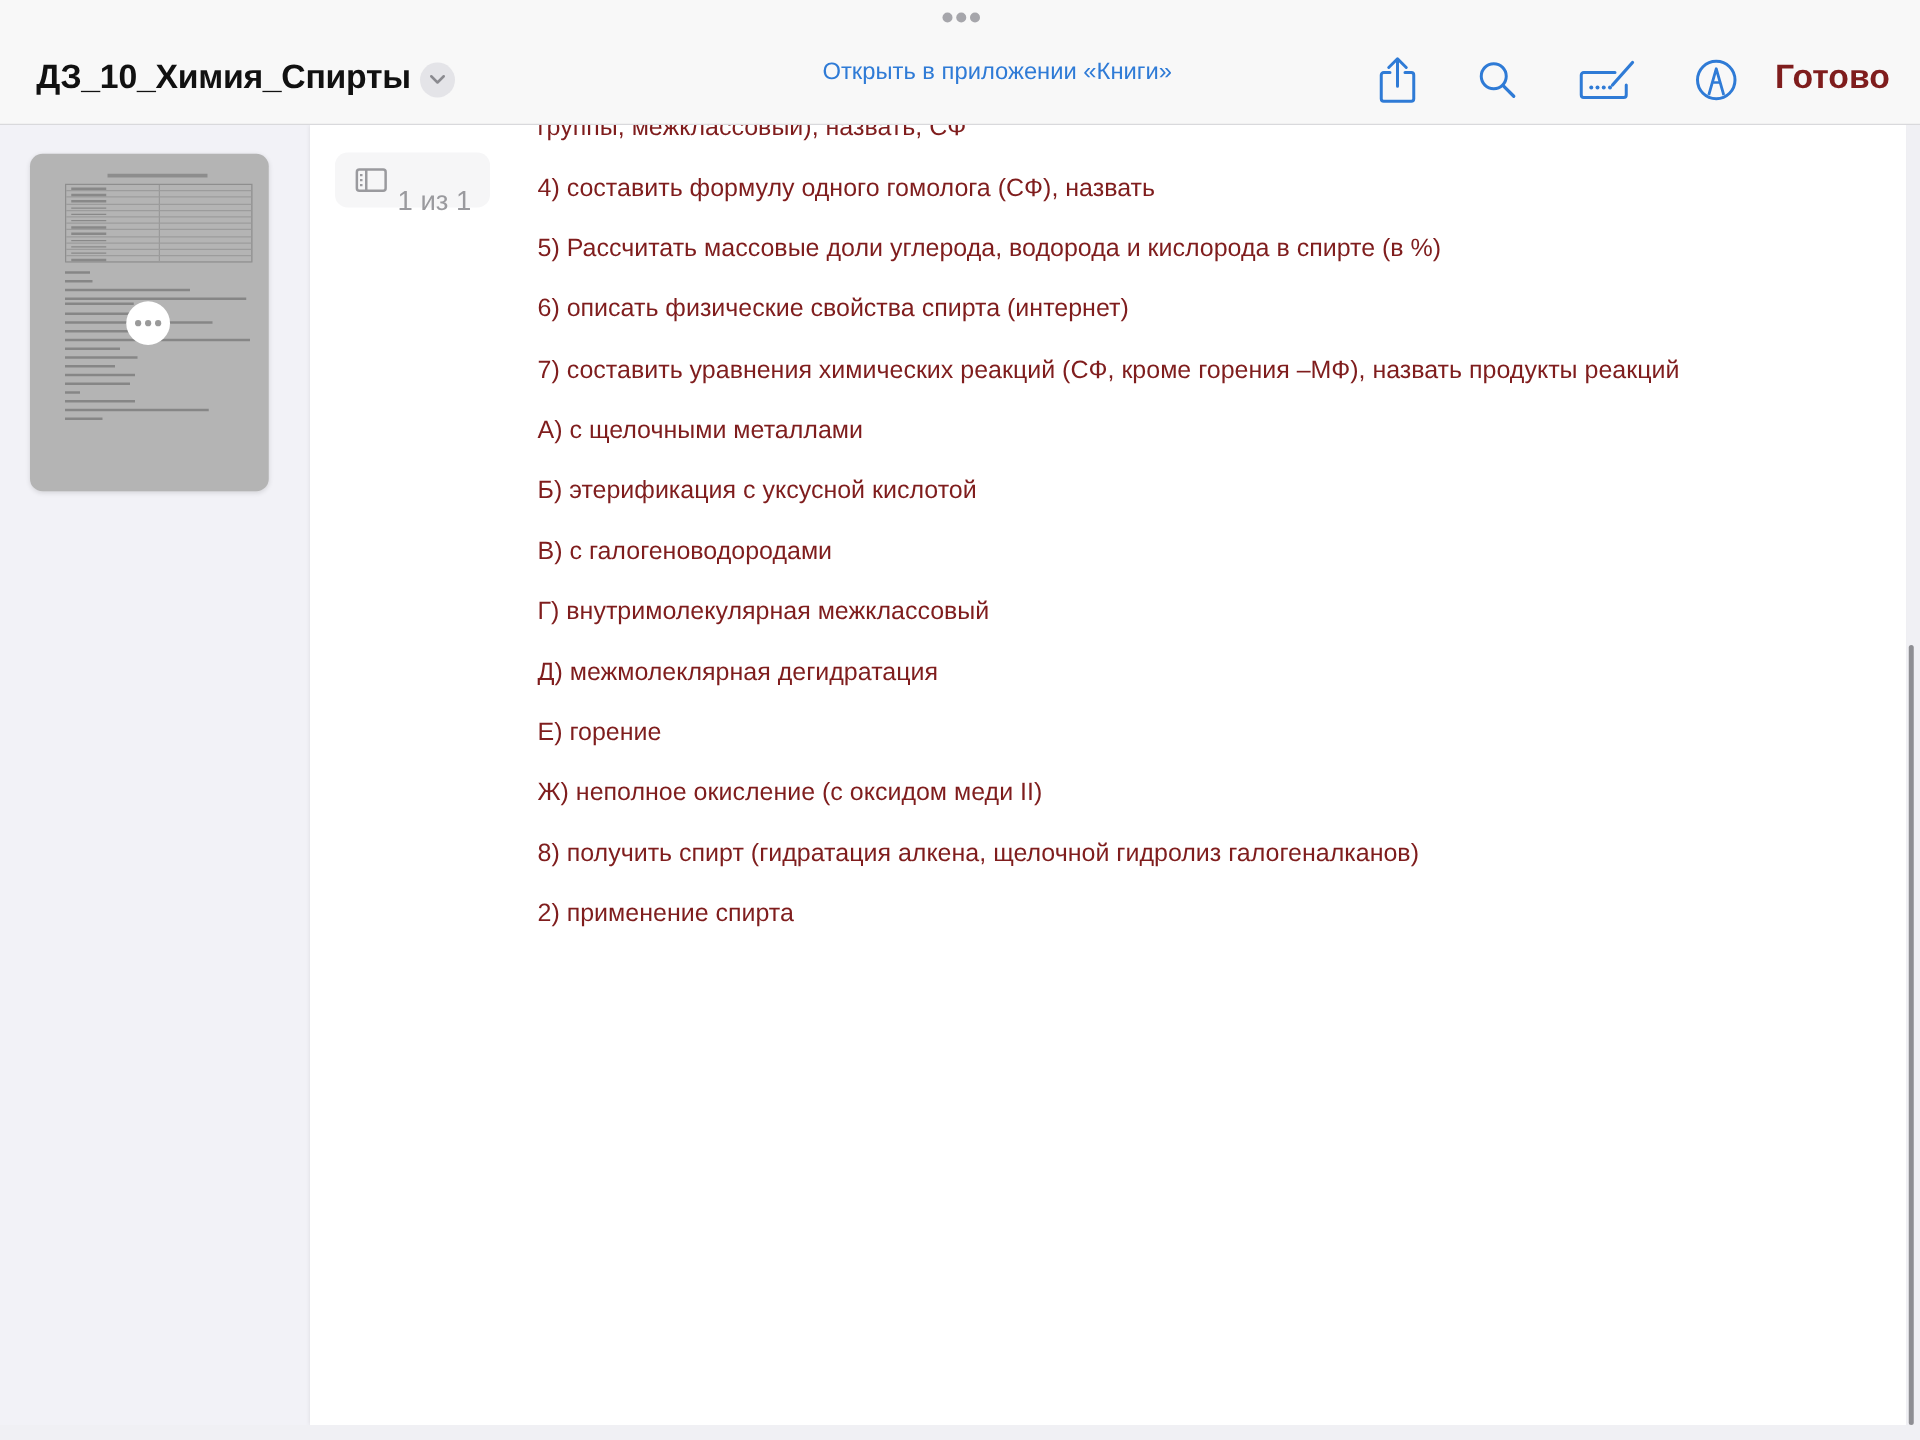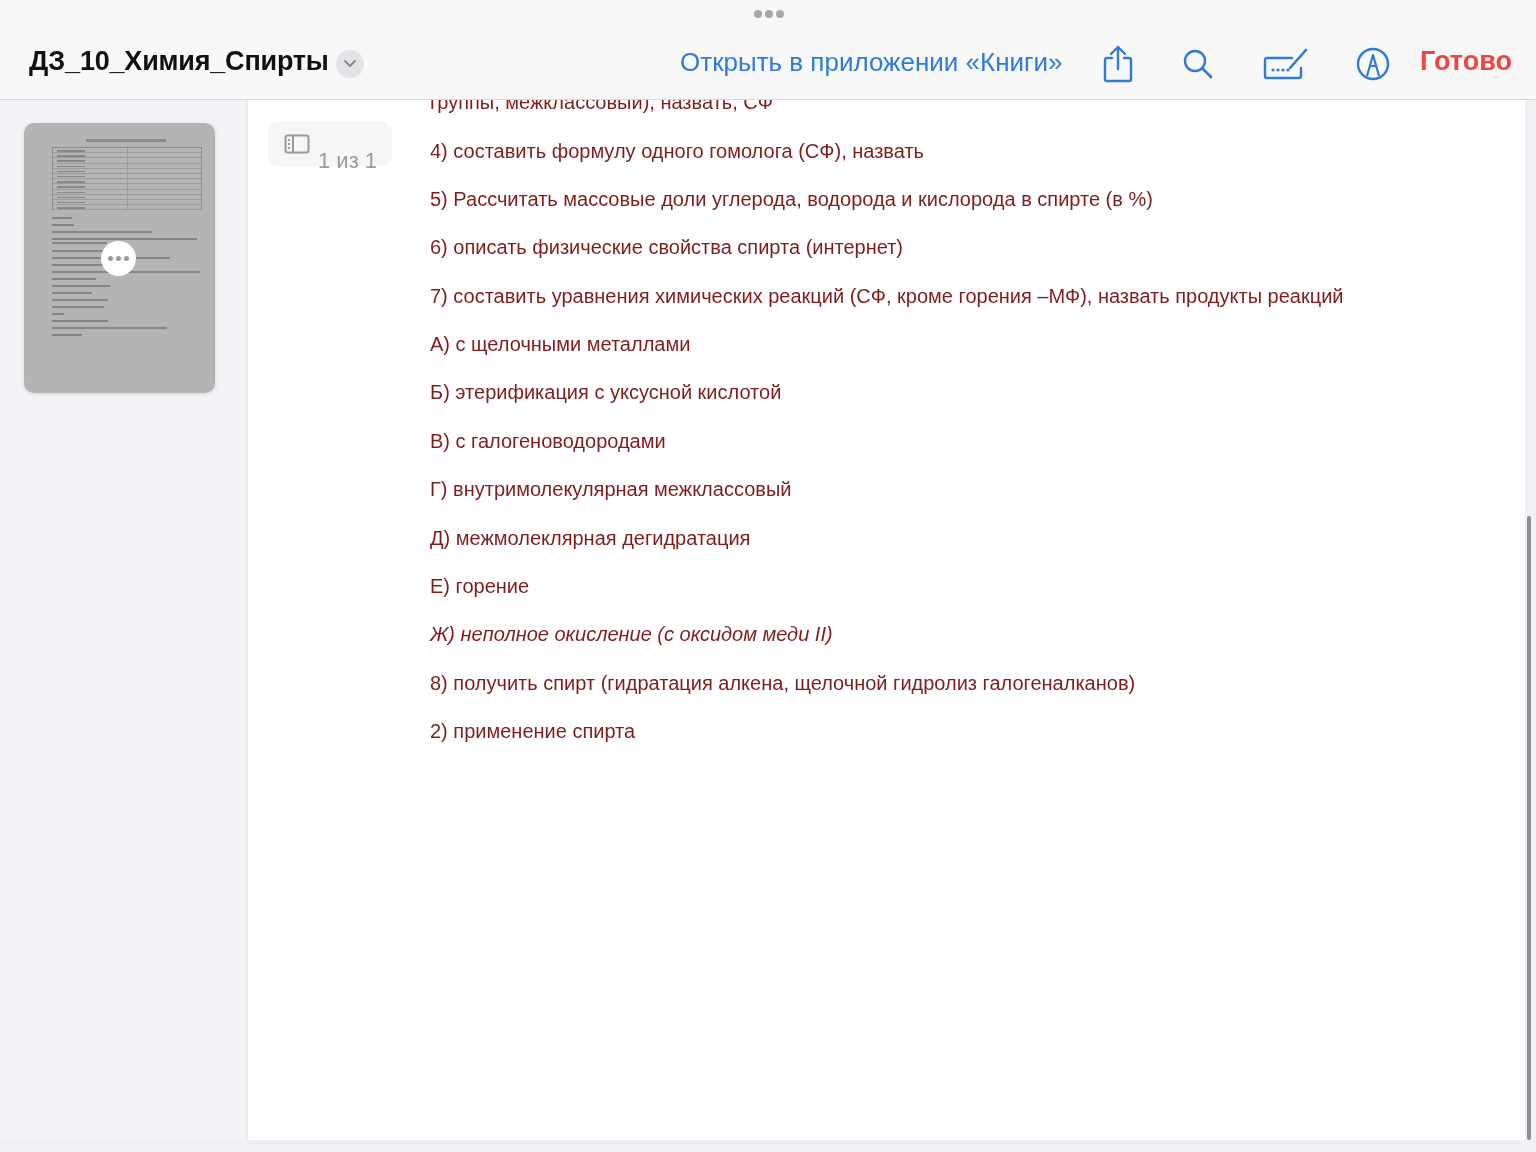--- a/index.html
+++ b/index.html
@@ -26,27 +26,27 @@
       position: absolute; left: 29px; top: 46px;
       font-size: 27px; font-weight: 700; color: #111;
       letter-spacing: -0.2px;
     }
     .title-chevron {
       position: absolute; left: 336px; top: 50px; width: 28px; height: 28px;
       border-radius: 50%; background: #e4e4e8;
       display: flex; align-items: center; justify-content: center;
     }
     .open-books {
-      position: absolute; left: 680px; top: 47px;
-      font-size: 26px; color: #2f7bd6; text-align: center;
+      position: absolute; left: 658px; top: 47px;
+      font-size: 19px; color: #2f7bd6; text-align: center;
     }
     .tb-icon { position: absolute; top: 44px; width: 40px; height: 40px; display: flex; align-items: center; justify-content: center; }
     .done-btn {
       position: absolute; left: 1420px; top: 46px;
-      font-size: 27px; font-weight: 700; color: #ef4444;
+      font-size: 27px; font-weight: 700; color: #7f1d1d;
     }
 
     
     .sidebar {
       position: absolute; left: 0; top: 100px; width: 246px; height: 1052px;
       background: #f2f2f7;
     }
     .thumb {
       position: absolute; left: 24px; top: 123px; width: 191px; height: 270px;
       background: #b4b4b4; border-radius: 10px;
@@ -209,21 +209,21 @@
       <div class="doc-line" style="top:40px;">4) составить формулу одного гомолога (СФ), назвать</div>
       <div class="doc-line" style="top:88px;">5) Рассчитать массовые доли углерода, водорода и кислорода в спирте (в %)</div>
       <div class="doc-line" style="top:136px;">6) описать физические свойства спирта (интернет)</div>
       <div class="doc-line" style="top:185px;">7) составить уравнения химических реакций (СФ, кроме горения –МФ), назвать продукты реакций</div>
       <div class="doc-line" style="top:233px;">А) с щелочными металлами</div>
       <div class="doc-line" style="top:281px;">Б) этерификация с уксусной кислотой</div>
       <div class="doc-line" style="top:330px;text-align:right;">В) с галогеноводородами</div>
       <div class="doc-line" style="top:378px;">Г) внутримолекулярная межклассовый</div>
       <div class="doc-line" style="top:427px;">Д) межмолеклярная дегидратация</div>
       <div class="doc-line" style="top:475px;">Е) горение</div>
-      <div class="doc-line" style="top:523px;font-style:italic;">Ж) неполное окисление (с оксидом меди II)</div>
+      <div class="doc-line" style="top:523px;">Ж) неполное окисление (с оксидом меди II)</div>
       <div class="doc-line" style="top:572px;">8) получить спирт (гидратация алкена, щелочной гидролиз галогеналканов)</div>
       <div class="doc-line" style="top:620px;">2) применение спирта</div>
     </div>
   </div>
 
   <div class="scroll-track"></div>
   <div class="scroll-thumb"></div>
   <div class="bottom-strip"></div>
 </div>
 

